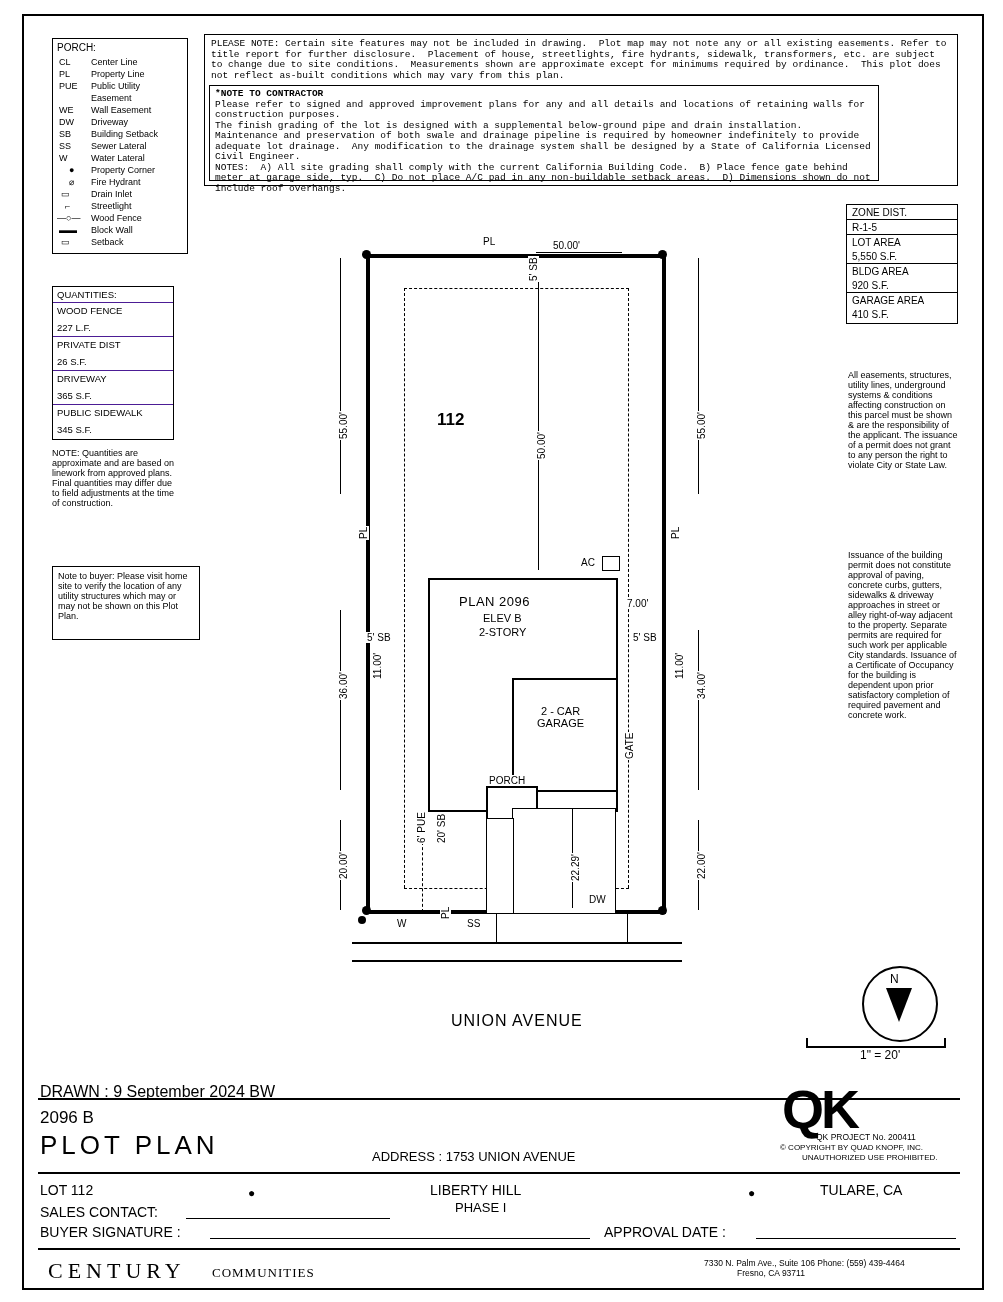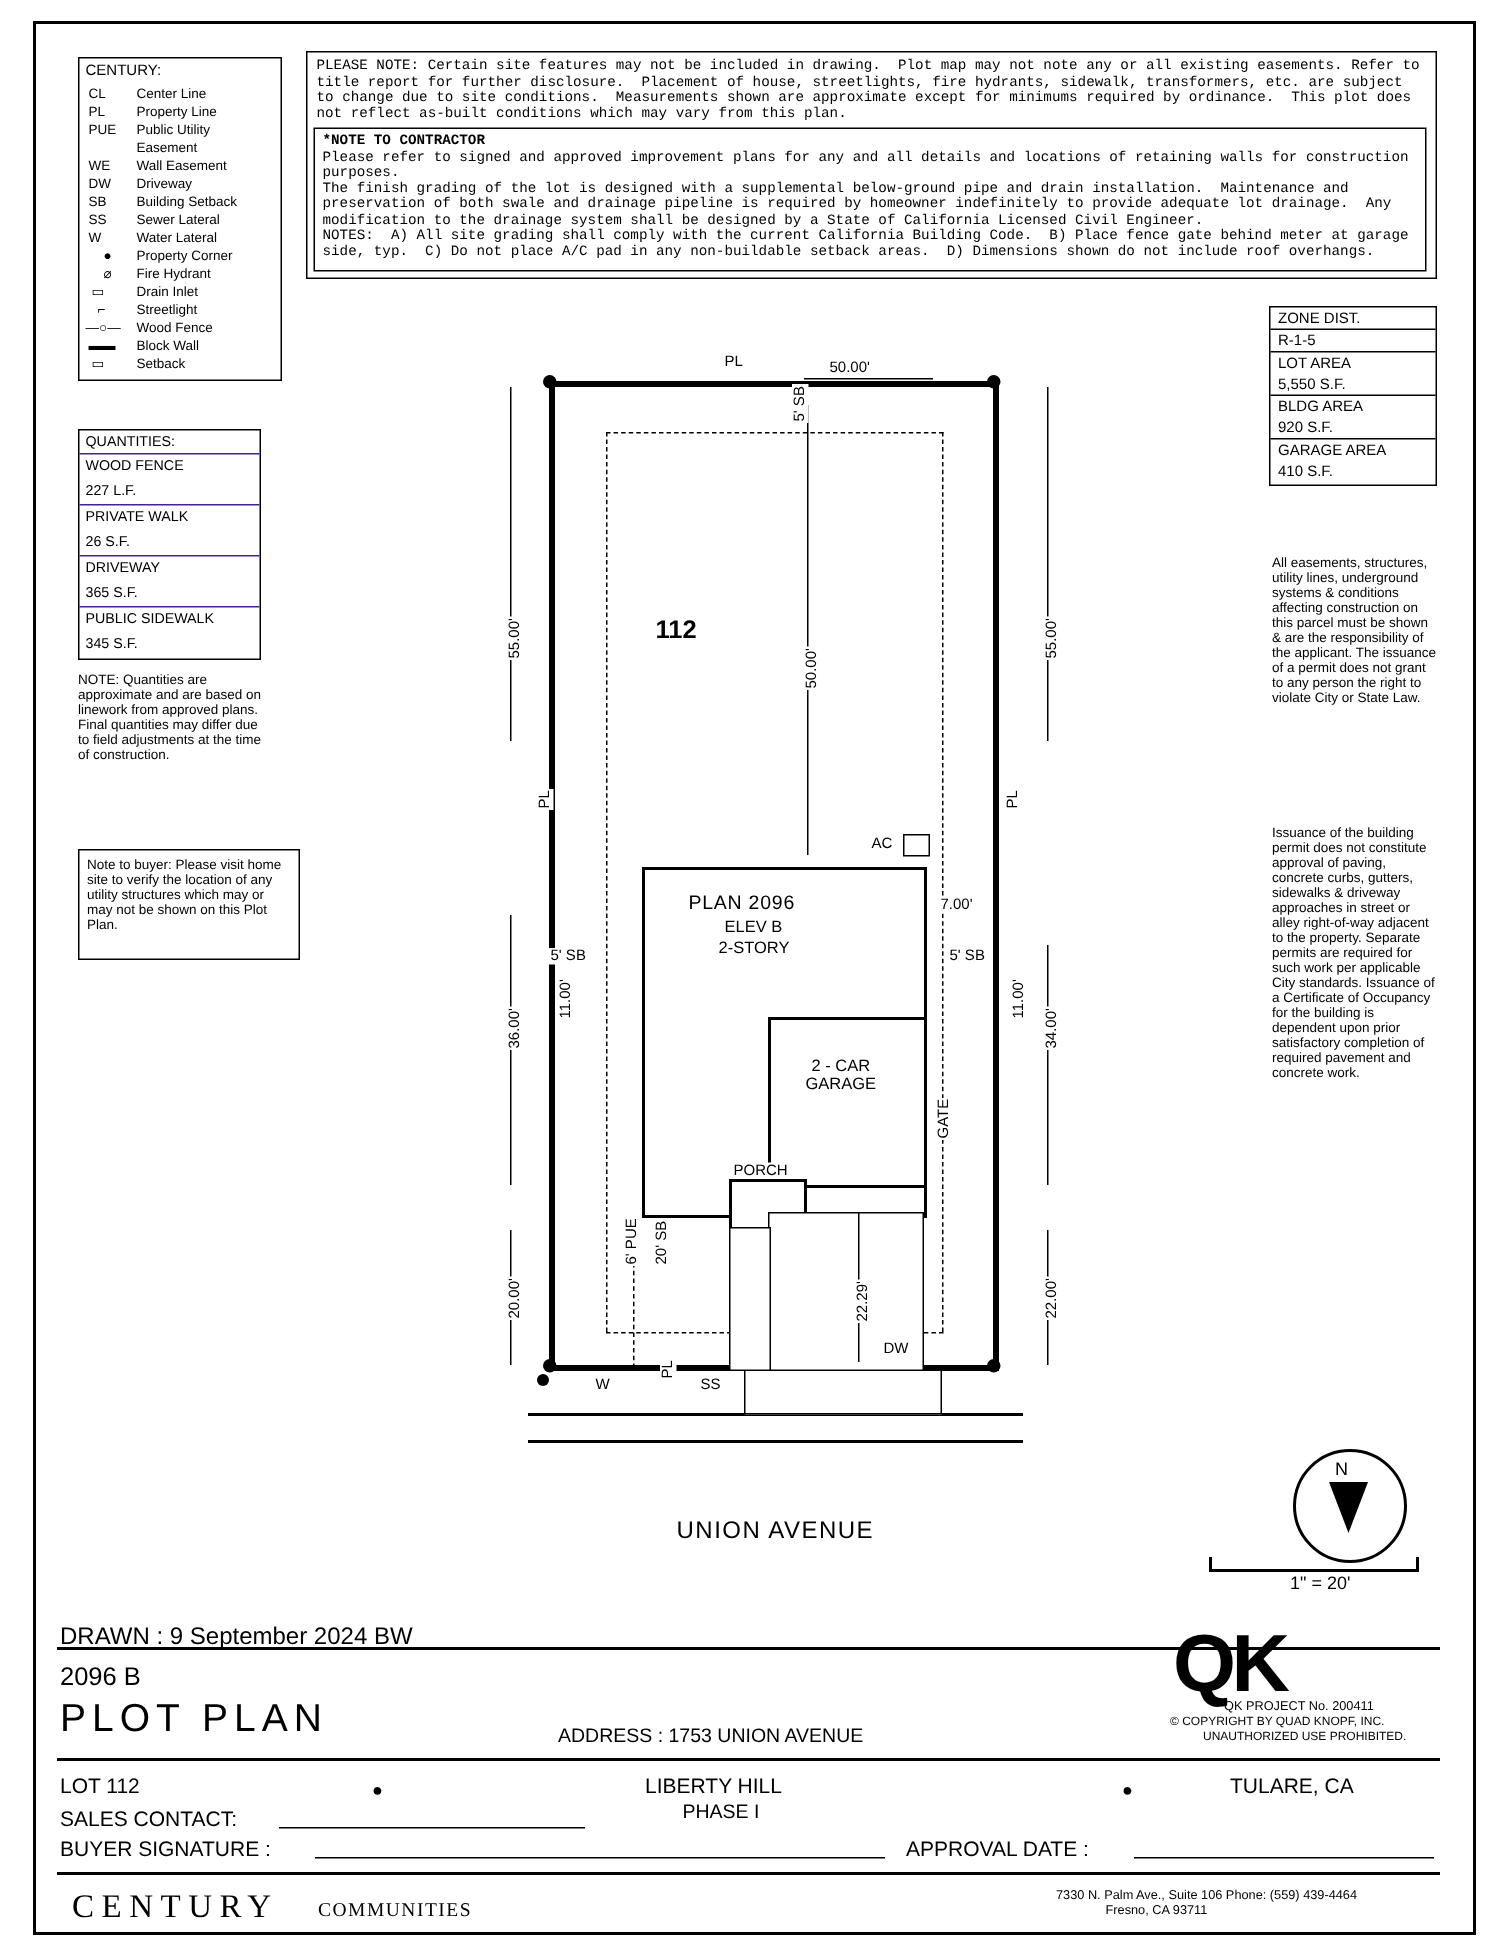--- a/index.html
+++ b/index.html
@@ -16,21 +16,21 @@
   .leg-sym{position:absolute;font-size:9px;width:34px;text-align:left;}
   .leg-lbl{position:absolute;left:38px;font-size:9px;}
   
   #quant{left:52px;top:286px;width:120px;height:152px;}
   .q-cell{position:absolute;left:0;width:120px;border-bottom:1px solid #4c1d95;font-size:9.5px;padding:2px 4px;box-sizing:border-box;}
   
   #zone{left:846px;top:204px;width:110px;height:118px;}
   .z-cell{position:absolute;left:0;width:110px;border-bottom:1px solid #000;font-size:10px;padding:2px 5px;box-sizing:border-box;}
   
   #notes-top{left:204px;top:34px;width:752px;height:150px;}
-  #contractor{position:absolute;left:4px;top:50px;width:742px;height:96px;border:1px solid #000;box-sizing:border-box;padding:3px 5px;}
+  #contractor{position:absolute;left:4px;top:50px;width:670px;height:96px;border:1px solid #000;box-sizing:border-box;padding:3px 5px;}
   
   .lotline{position:absolute;background:#000;}
   .dash-v{position:absolute;border-left:1.5px dashed #000;}
   .dash-h{position:absolute;border-top:1.5px dashed #000;}
   .dim-v{position:absolute;border-left:1px solid #000;}
   .dim-h{position:absolute;border-top:1px solid #000;}
   .lbl{position:absolute;font-size:10px;background:#fff;padding:0 1px;}
   .lblv{position:absolute;font-size:10px;background:#fff;padding:0 1px;transform:rotate(-90deg);transform-origin:left top;white-space:nowrap;}
   .corner{position:absolute;width:9px;height:9px;border-radius:50%;background:#000;}
   
@@ -41,21 +41,21 @@
   
   .qk{position:absolute;left:782px;top:1078px;font-size:54px;font-weight:bold;letter-spacing:-3px;font-family:"Liberation Sans", sans-serif;}
 </style>
 </head>
 <body>
 
 <div class="sheet">
   <div class="border-outer"></div>
 
   <div class="abs box" id="legend">
-    <div class="ttl">CENTURY:</div>
+    <div class="ttl">PORCH:</div>
     <div class="leg-sym" style="left:6px;top:18px">CL</div>
     <div class="leg-lbl" style="top:18px">Center Line</div>
     <div class="leg-sym" style="left:6px;top:30px">PL</div>
     <div class="leg-lbl" style="top:30px">Property Line</div>
     <div class="leg-sym" style="left:6px;top:42px">PUE</div>
     <div class="leg-lbl" style="top:42px">Public Utility</div>
     <div class="leg-lbl" style="top:54px">Easement</div>
     <div class="leg-sym" style="left:6px;top:66px">WE</div>
     <div class="leg-lbl" style="top:66px">Wall Easement</div>
     <div class="leg-sym" style="left:6px;top:78px">DW</div>
@@ -79,21 +79,21 @@
     <div class="leg-sym" style="left:6px;top:186px">▬▬</div>
     <div class="leg-lbl" style="top:186px">Block Wall</div>
     <div class="leg-sym" style="left:8px;top:198px">▭</div>
     <div class="leg-lbl" style="top:198px">Setback</div>
   </div>
 
   <div class="abs box" id="quant">
     <div class="q-cell" style="top:0;height:16px">QUANTITIES:</div>
     <div class="q-cell" style="top:16px;height:17px;border-bottom:none">WOOD FENCE</div>
     <div class="q-cell" style="top:33px;height:17px">227 L.F.</div>
-    <div class="q-cell" style="top:50px;height:17px;border-bottom:none">PRIVATE WALK</div>
+    <div class="q-cell" style="top:50px;height:17px;border-bottom:none">PRIVATE DIST</div>
     <div class="q-cell" style="top:67px;height:17px">26 S.F.</div>
     <div class="q-cell" style="top:84px;height:17px;border-bottom:none">DRIVEWAY</div>
     <div class="q-cell" style="top:101px;height:17px">365 S.F.</div>
     <div class="q-cell" style="top:118px;height:17px;border-bottom:none">PUBLIC SIDEWALK</div>
     <div class="q-cell" style="top:135px;height:17px;border-bottom:none">345 S.F.</div>
   </div>
   <div class="abs tiny" style="left:52px;top:448px;width:128px">NOTE: Quantities are approximate and are based on linework from approved plans. Final quantities may differ due to field adjustments at the time of construction.</div>
 
   <div class="abs box tiny" style="left:52px;top:566px;width:148px;height:74px;padding:4px 5px;box-sizing:border-box">Note to buyer: Please visit home site to verify the location of any utility structures which may or may not be shown on this Plot Plan.</div>
 

